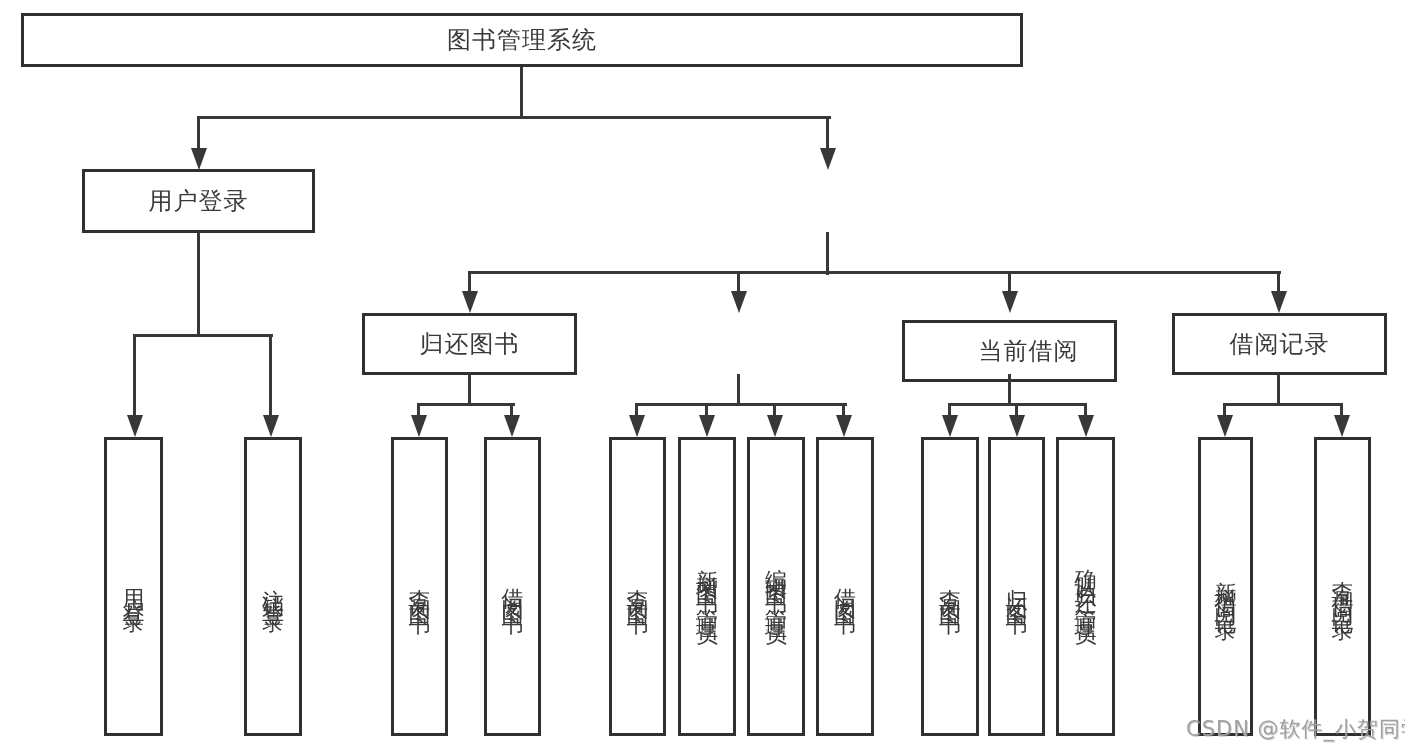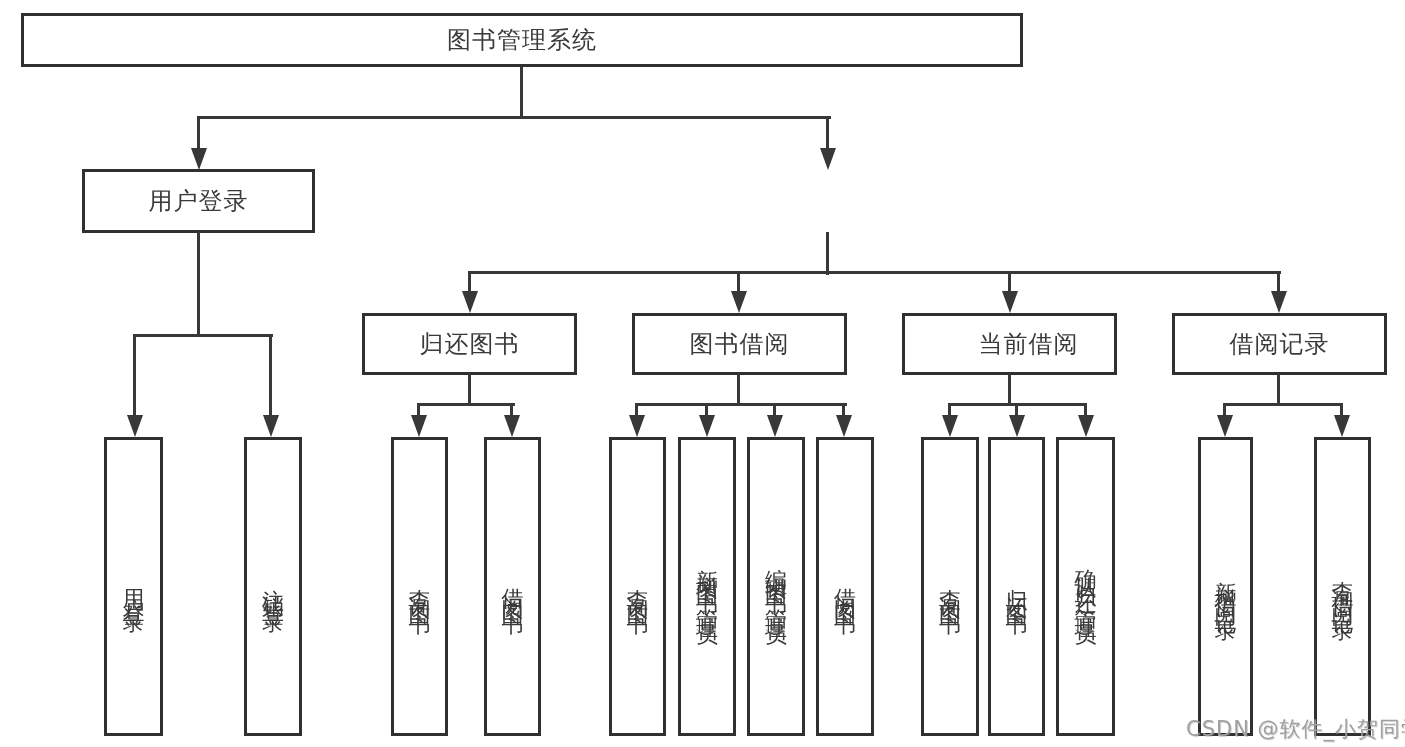--- a/index.html
+++ b/index.html
@@ -105,24 +105,21 @@
   <div class="vline" style="left:737px; top:271px; height:24px;"></div>
   <div class="arrow" style="left:731px; top:291px;"></div>
   <div class="vline" style="left:1008px; top:271px; height:24px;"></div>
   <div class="arrow" style="left:1002px; top:291px;"></div>
   <div class="vline" style="left:1277px; top:271px; height:24px;"></div>
   <div class="arrow" style="left:1271px; top:291px;"></div>
 
   <div class="node" style="left:362px; top:313px; width:215px; height:62px;">
     <span class="hlabel">归还图书</span>
   </div>
-  <div class="node" style="left:632px; top:313px; width:215px; height:62px;">
-    <span class="hlabel">图书借阅</span>
-  </div>
-  <div class="node" style="left:902px; top:313px; width:215px; height:62px;padding-left:38px;">
+  <div class="node" style="left:902px; top:320px; width:215px; height:62px;padding-left:38px;">
     <span class="hlabel">当前借阅</span>
   </div>
   <div class="node" style="left:1172px; top:313px; width:215px; height:62px;">
     <span class="hlabel">借阅记录</span>
   </div>
 
   <div class="vline" style="left:468px; top:374px; height:32px;"></div>
   <div class="hline" style="left:417px; top:403px; width:98px;"></div>
   <div class="vline" style="left:417px; top:403px; height:16px;"></div>
   <div class="arrow" style="left:411px; top:415px;"></div>

